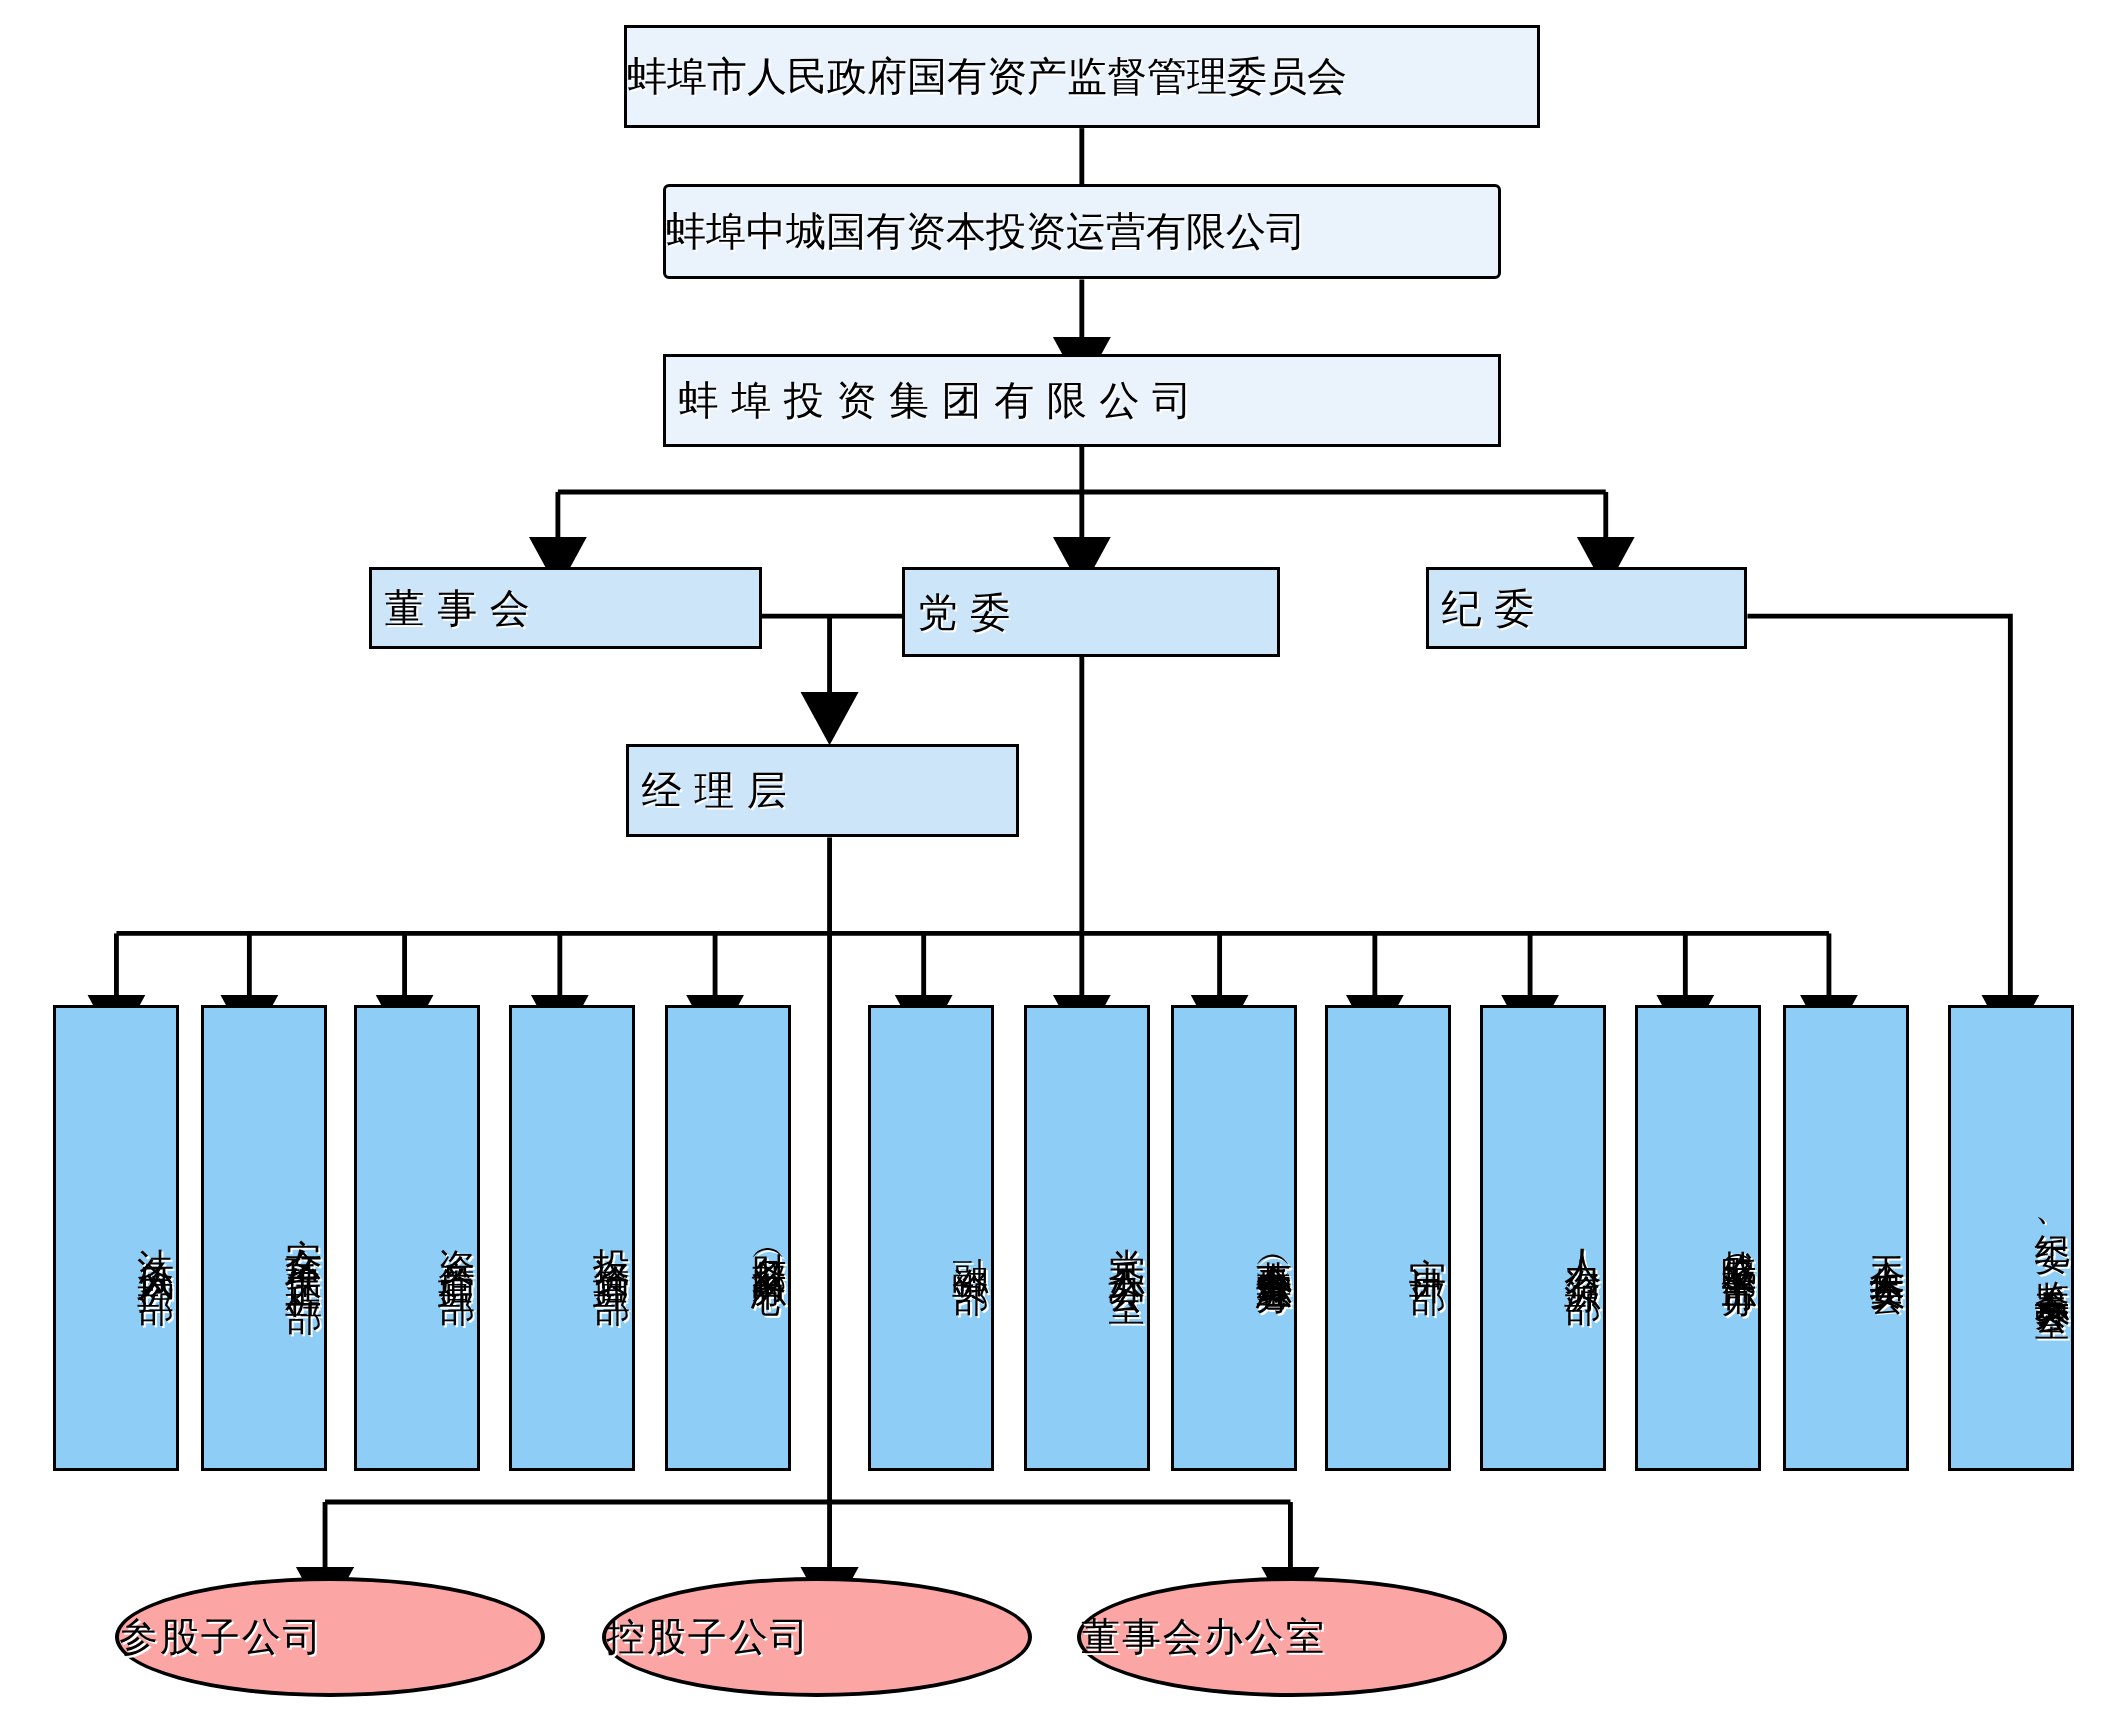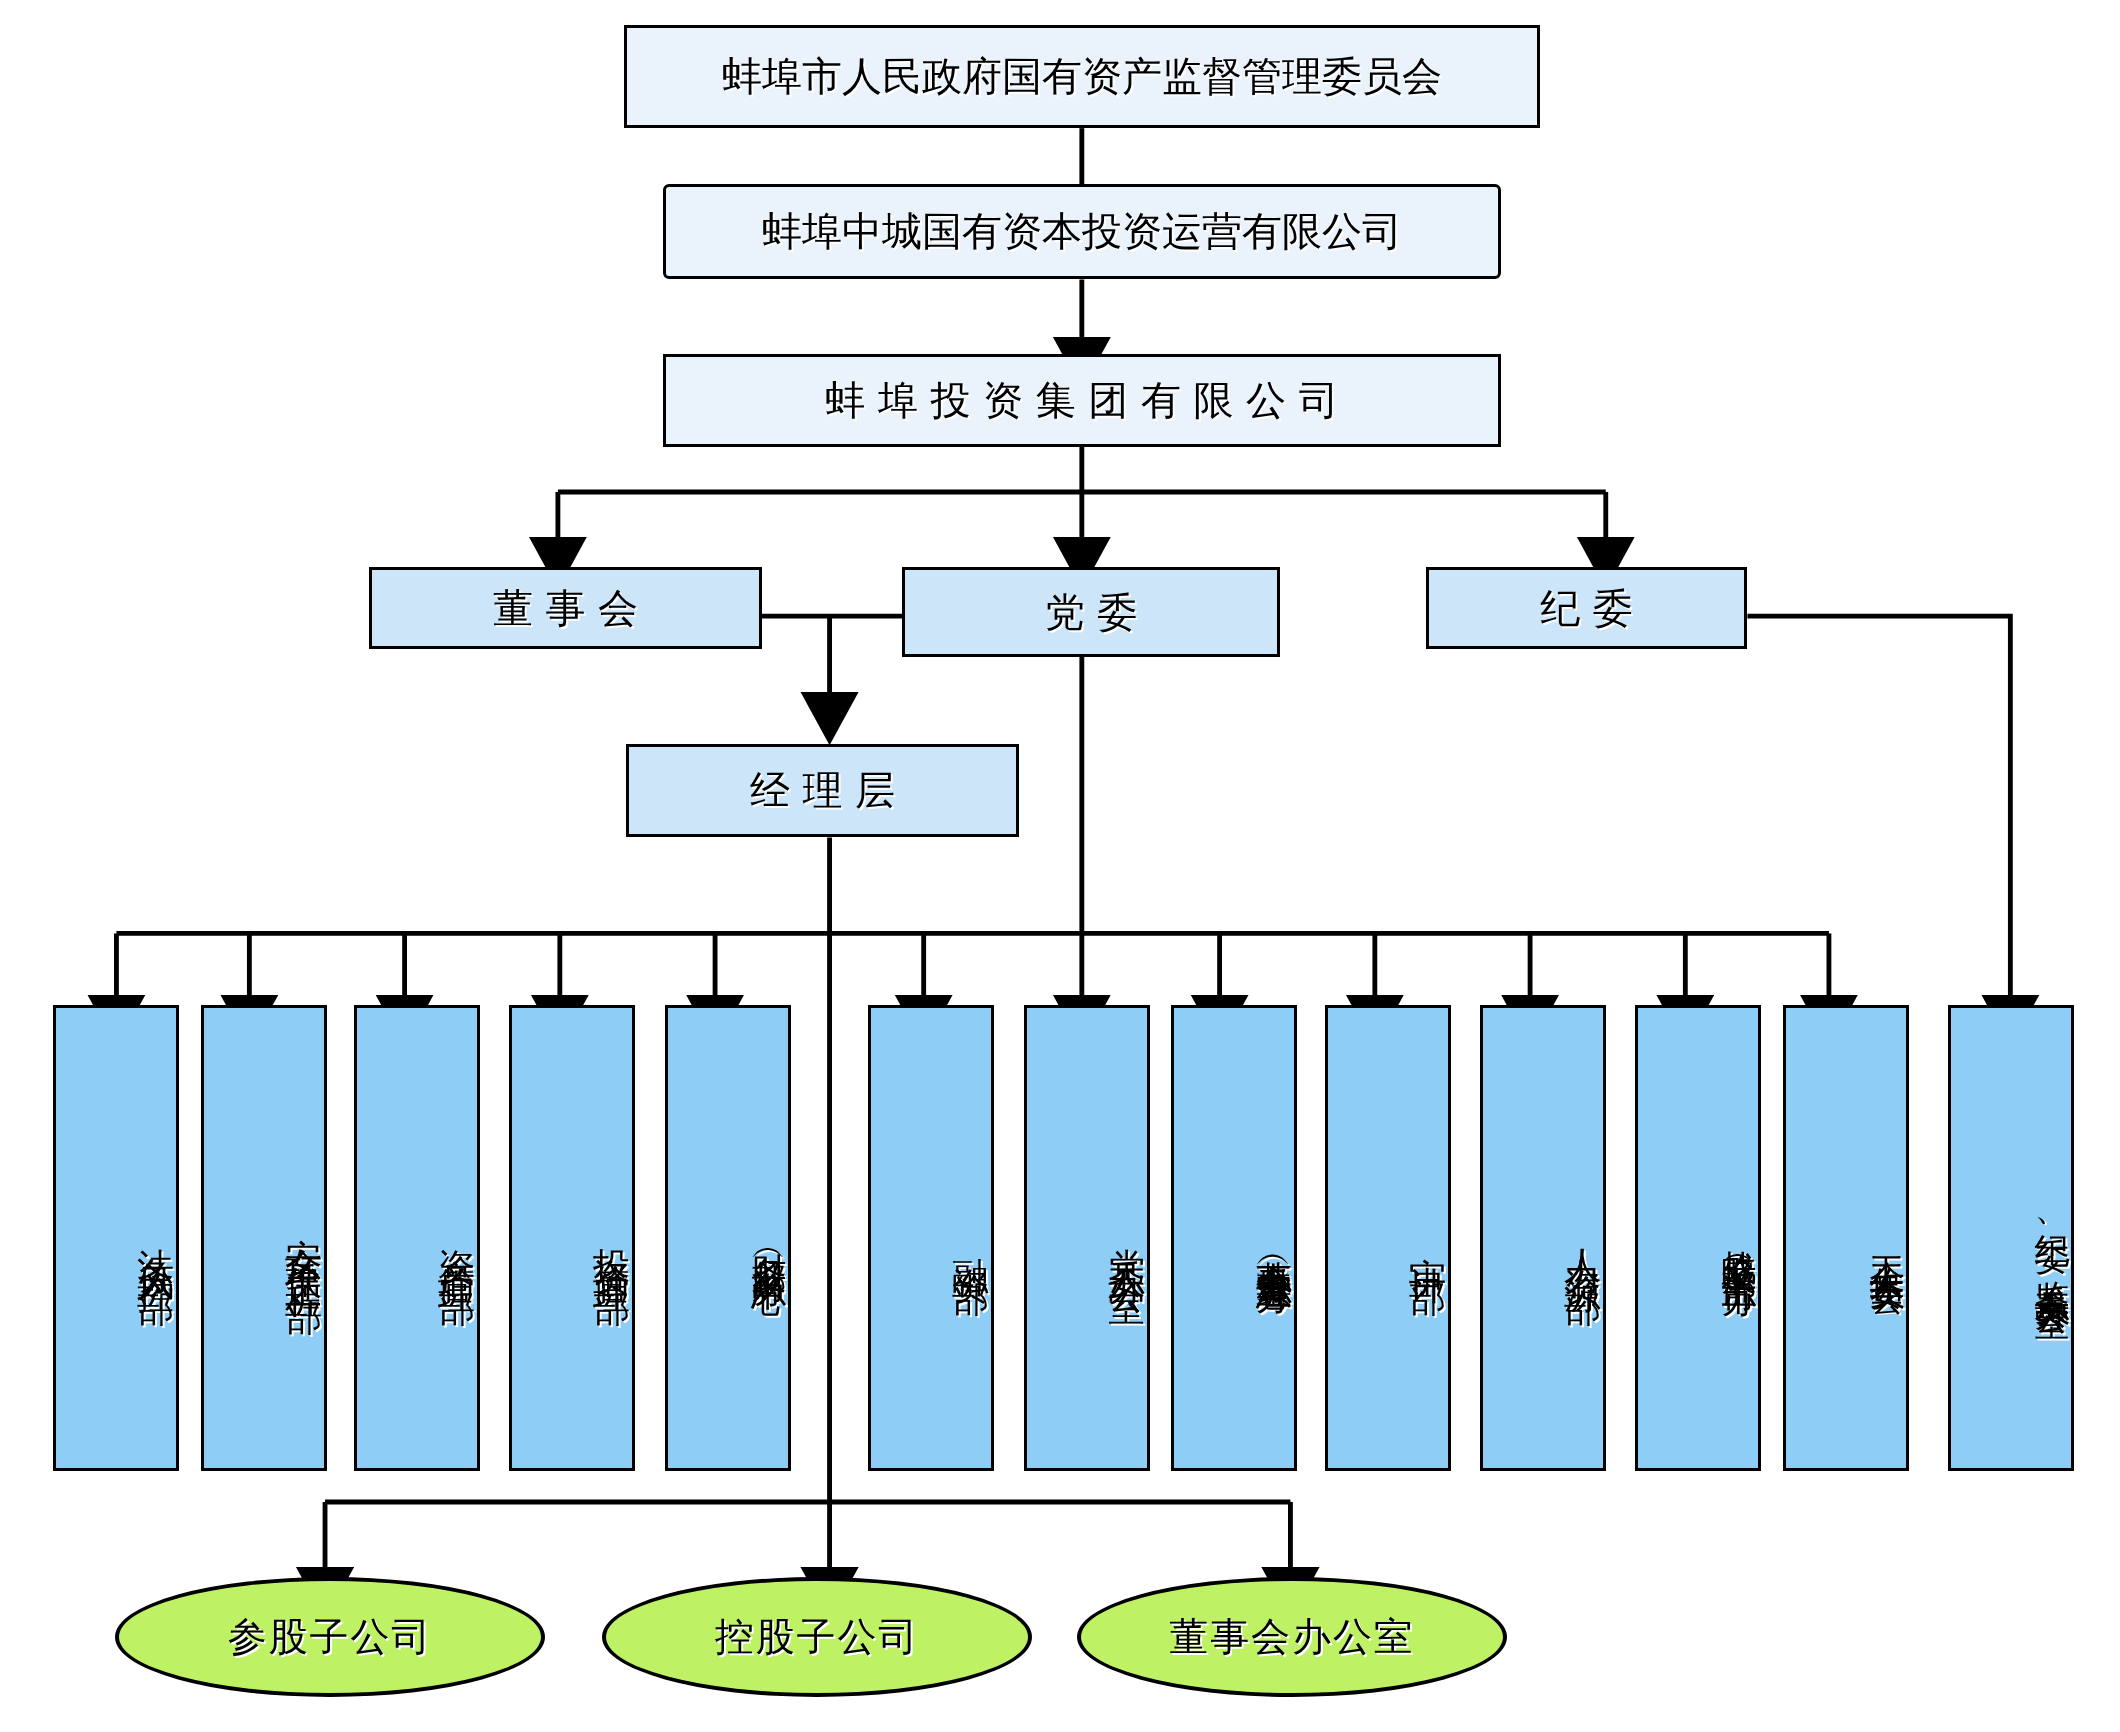--- a/index.html
+++ b/index.html
@@ -23,21 +23,21 @@
     width: 2120px;
     height: 1732px;
     pointer-events: none;
   }
   .node {
     position: absolute;
     box-sizing: border-box;
     border: 3.9px solid #000000;
     display: flex;
     align-items: center;
-    justify-content: center;
+    justify-content: flex-start;
     text-align: center;
     color: #000000;
     text-shadow: 1.9px 1.9px 0 #ffffff;
     z-index: 2;
   }
   
   .lvl-top {
     background: #eaf3fb;
     font-size: 40px;
     letter-spacing: 0px;
@@ -66,21 +66,21 @@
   }
   .dept.tight {
     letter-spacing: 1.9px;
     font-size: 36px;
   }
   .dept.mini {
     letter-spacing: 3.9px;
     font-size: 35px;
   }
   .ellipse {
-    background: #bef264;
+    background: #fca5a5;
     border: 4.9px solid #000000;
     border-radius: 50%;
     font-size: 39px;
     letter-spacing: 1.9px;
   }
 </style>
 </head>
 <body>
 
 <div id="chart-root">

